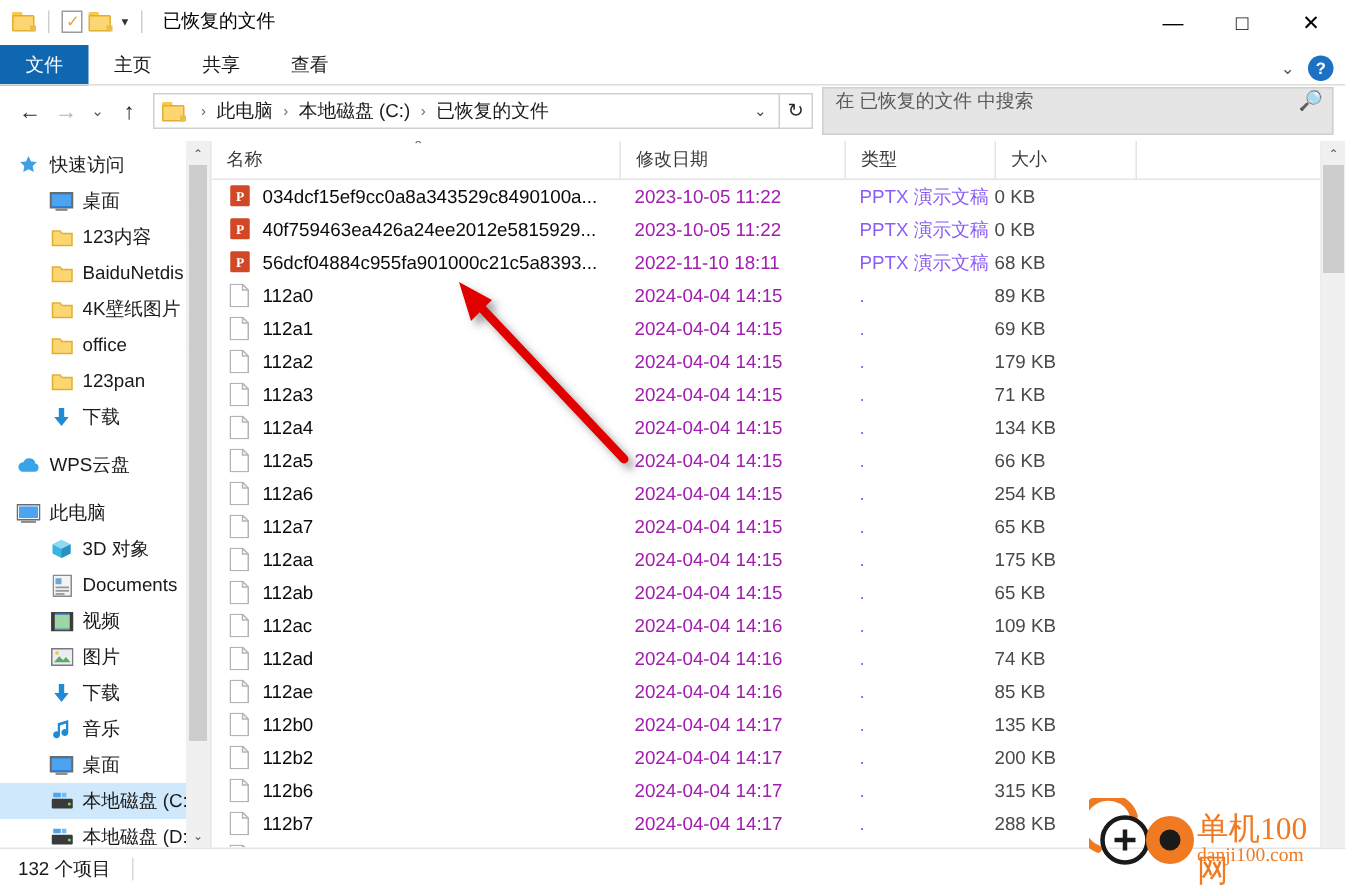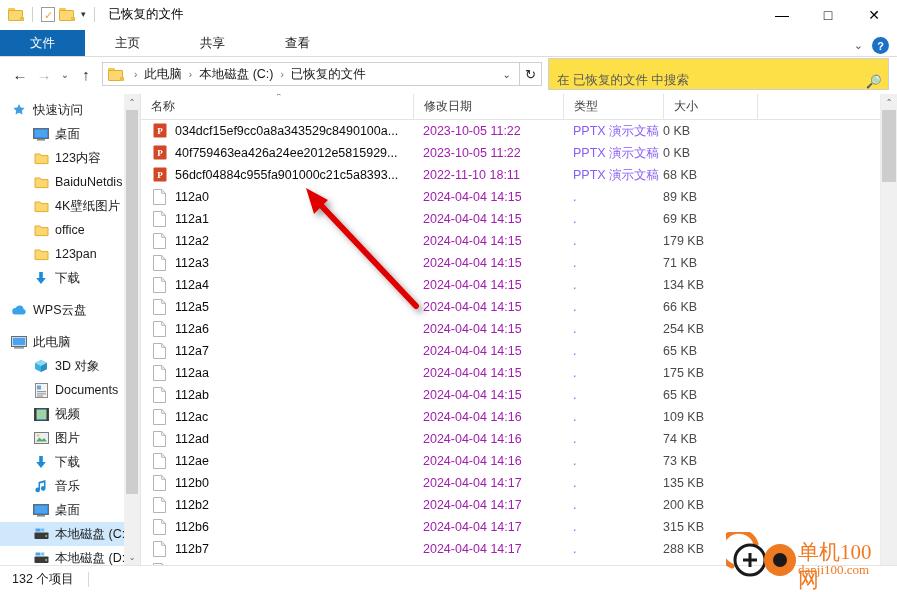--- a/index.html
+++ b/index.html
@@ -24,43 +24,43 @@
   .folder-ico .flap { position:absolute; right:0; bottom:0; width:4px; height:4px; background:#e8bd49;}
   .prop-ico { width:14px; height:15px; border:1px solid #9b9b9b; background:#fff; }
   .prop-ico .check { position:absolute; left:2px; top:2px; font-size:11px; color:#e8a33d; line-height:10px;}
   .qat-caret { font-size:9px; color:#333; margin-left:2px; }
   .title-text { margin-left:10px; font-size:12.5px; color:#000; }
   .win-ctrls { position:absolute; right:0; top:0; display:flex; }
   .win-btn { width:46px; height:30px; display:flex; align-items:center; justify-content:center; font-size:14px; color:#000; }
 
   
   .ribbon { height:29px; display:flex; align-items:flex-end; position:relative; background:#fff; }
-  .rtab { height:27px; padding:0 30px; display:flex; align-items:center; justify-content:center; font-size:12.5px; color:#1a1a1a; }
+  .rtab { height:27px; padding:0 17px; display:flex; align-items:center; justify-content:center; font-size:12.5px; color:#1a1a1a; }
   .rtab.active { background:#0f67b1; color:#fff; }
   .ribbon-right { position:absolute; right:8px; bottom:3px; display:flex; align-items:center; gap:9px; }
   .chev-down { font-size:11px; color:#555; }
   .help-btn { width:17px; height:17px; border-radius:50%; background:#1b72c4; color:#fff; font-size:11px; font-weight:bold;
               display:flex; align-items:center; justify-content:center; }
   .ribbon-underline { position:absolute; left:0; right:0; bottom:0; height:1px; background:#dcdcdc; }
 
   
   .addrbar { height:34px; display:flex; align-items:center; padding:0 8px; gap:0; background:#fff; }
   .navbtn { width:24px; height:24px; display:flex; align-items:center; justify-content:center; font-size:15px; color:#2b2b2b; }
   .navbtn.dim { color:#b5b5b5; font-size:15px; }
   .navbtn.small { width:18px; font-size:10px; color:#555; }
   .crumbbox { flex:0 0 auto; width:418px; height:24px; border:1px solid #cfcfcf; background:#fff;
               display:flex; align-items:center; padding:0 4px 0 5px; margin-left:4px; }
   .crumb-folder { margin-right:5px; }
   .crumb { font-size:12.5px; color:#1a1a1a; padding:0 2px; white-space:nowrap; }
   .crumb-sep { color:#6b6b6b; font-size:10px; padding:0 5px; }
   .crumb-caret { margin-left:auto; font-size:10px; color:#444; padding-right:4px; }
   .refresh { width:22px; height:24px; display:flex; align-items:center; justify-content:center; font-size:13px; color:#2b2b2b;
              border:1px solid #cfcfcf; border-left:none; background:#fff;}
-  .searchbox { flex:1; height:32px; margin-left:6px; border:1px solid #cfcfcf; background:#fde047; display:flex;
-               align-items:flex-end; padding:0 6px 0 8px; }
+  .searchbox { flex:1; height:32px; margin-left:6px; border:1px solid #cfcfcf; background:#e5e5e5; display:flex;
+               align-items:flex-start; padding:0 6px 0 8px; }
   .searchbox .ph { font-size:12.5px; color:#5a5a5a; }
   .searchbox .mag { margin-left:auto; font-size:13px; color:#333; transform:scaleX(-1); }
 
   
   .content { position:absolute; top:94px; left:0; right:0; bottom:27px; display:flex; }
 
   
   .sidebar { width:140px; position:relative; overflow:hidden; background:#fff; }
   .nav-list { padding-top:4px; }
   .nav-item { height:24px; display:flex; align-items:center; padding-left:10px; font-size:12.5px; color:#1a1a1a; white-space:nowrap; }
@@ -584,21 +584,21 @@
           <div class="row">
             <div class="cell name">
               <span class="fileicon"><svg width="13" height="16" viewBox="0 0 13 16">
                   <path d="M0.5 0.5h8.2L12.5 4.3V15.5H0.5z" fill="#ffffff" stroke="#b4b4b4"></path>
                   <path d="M8.7 0.5V4.3h3.8" fill="none" stroke="#b4b4b4"></path>
                 </svg></span>
               <span>112ae</span>
             </div>
             <div class="cell date">2024-04-04 14:16</div>
             <div class="cell type">.</div>
-            <div class="cell size">73 KB</div>
+            <div class="cell size">85 KB</div>
           </div>
           <div class="row">
             <div class="cell name">
               <span class="fileicon"><svg width="13" height="16" viewBox="0 0 13 16">
                   <path d="M0.5 0.5h8.2L12.5 4.3V15.5H0.5z" fill="#ffffff" stroke="#b4b4b4"></path>
                   <path d="M8.7 0.5V4.3h3.8" fill="none" stroke="#b4b4b4"></path>
                 </svg></span>
               <span>112b0</span>
             </div>
             <div class="cell date">2024-04-04 14:17</div>

